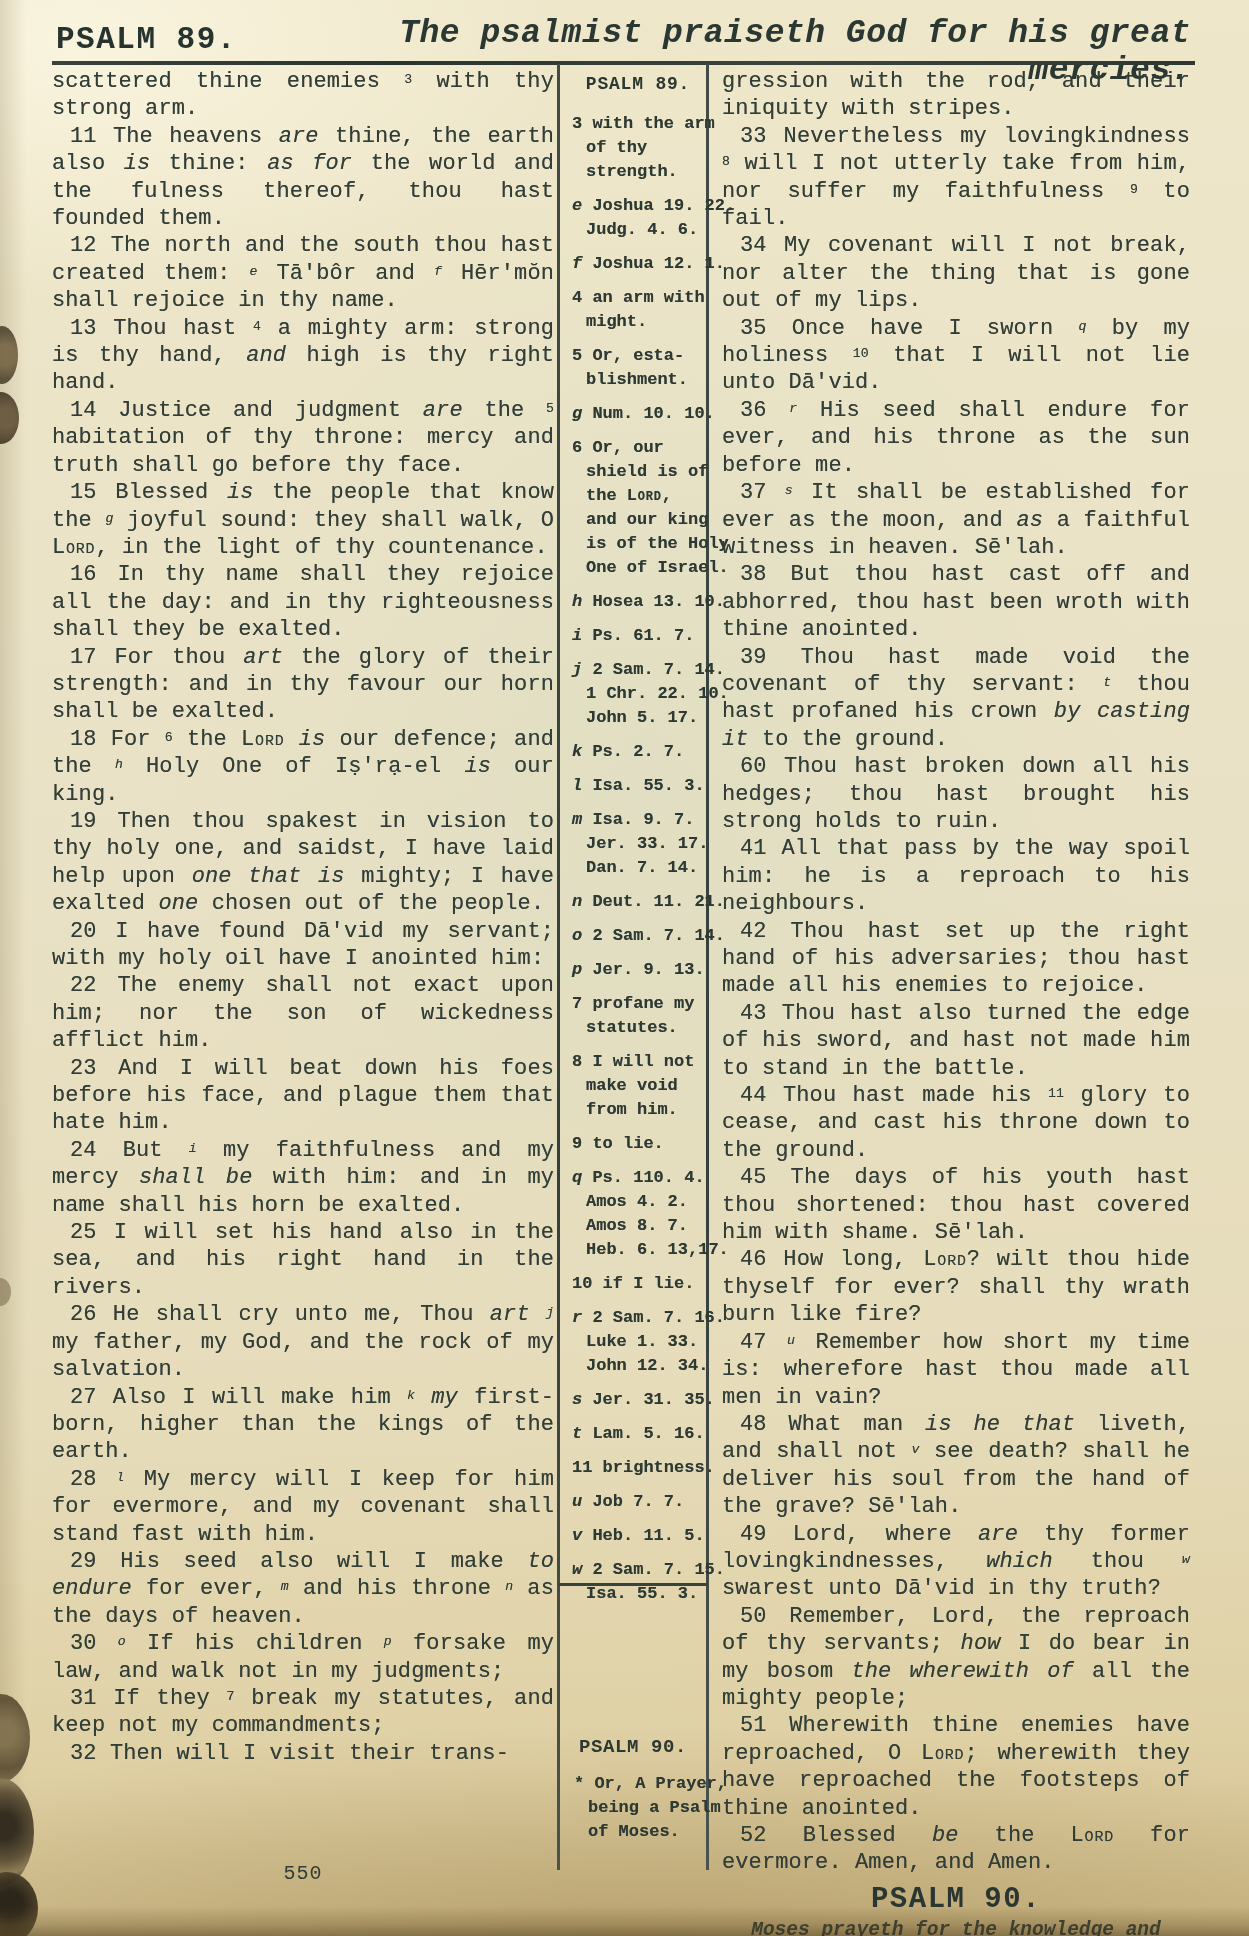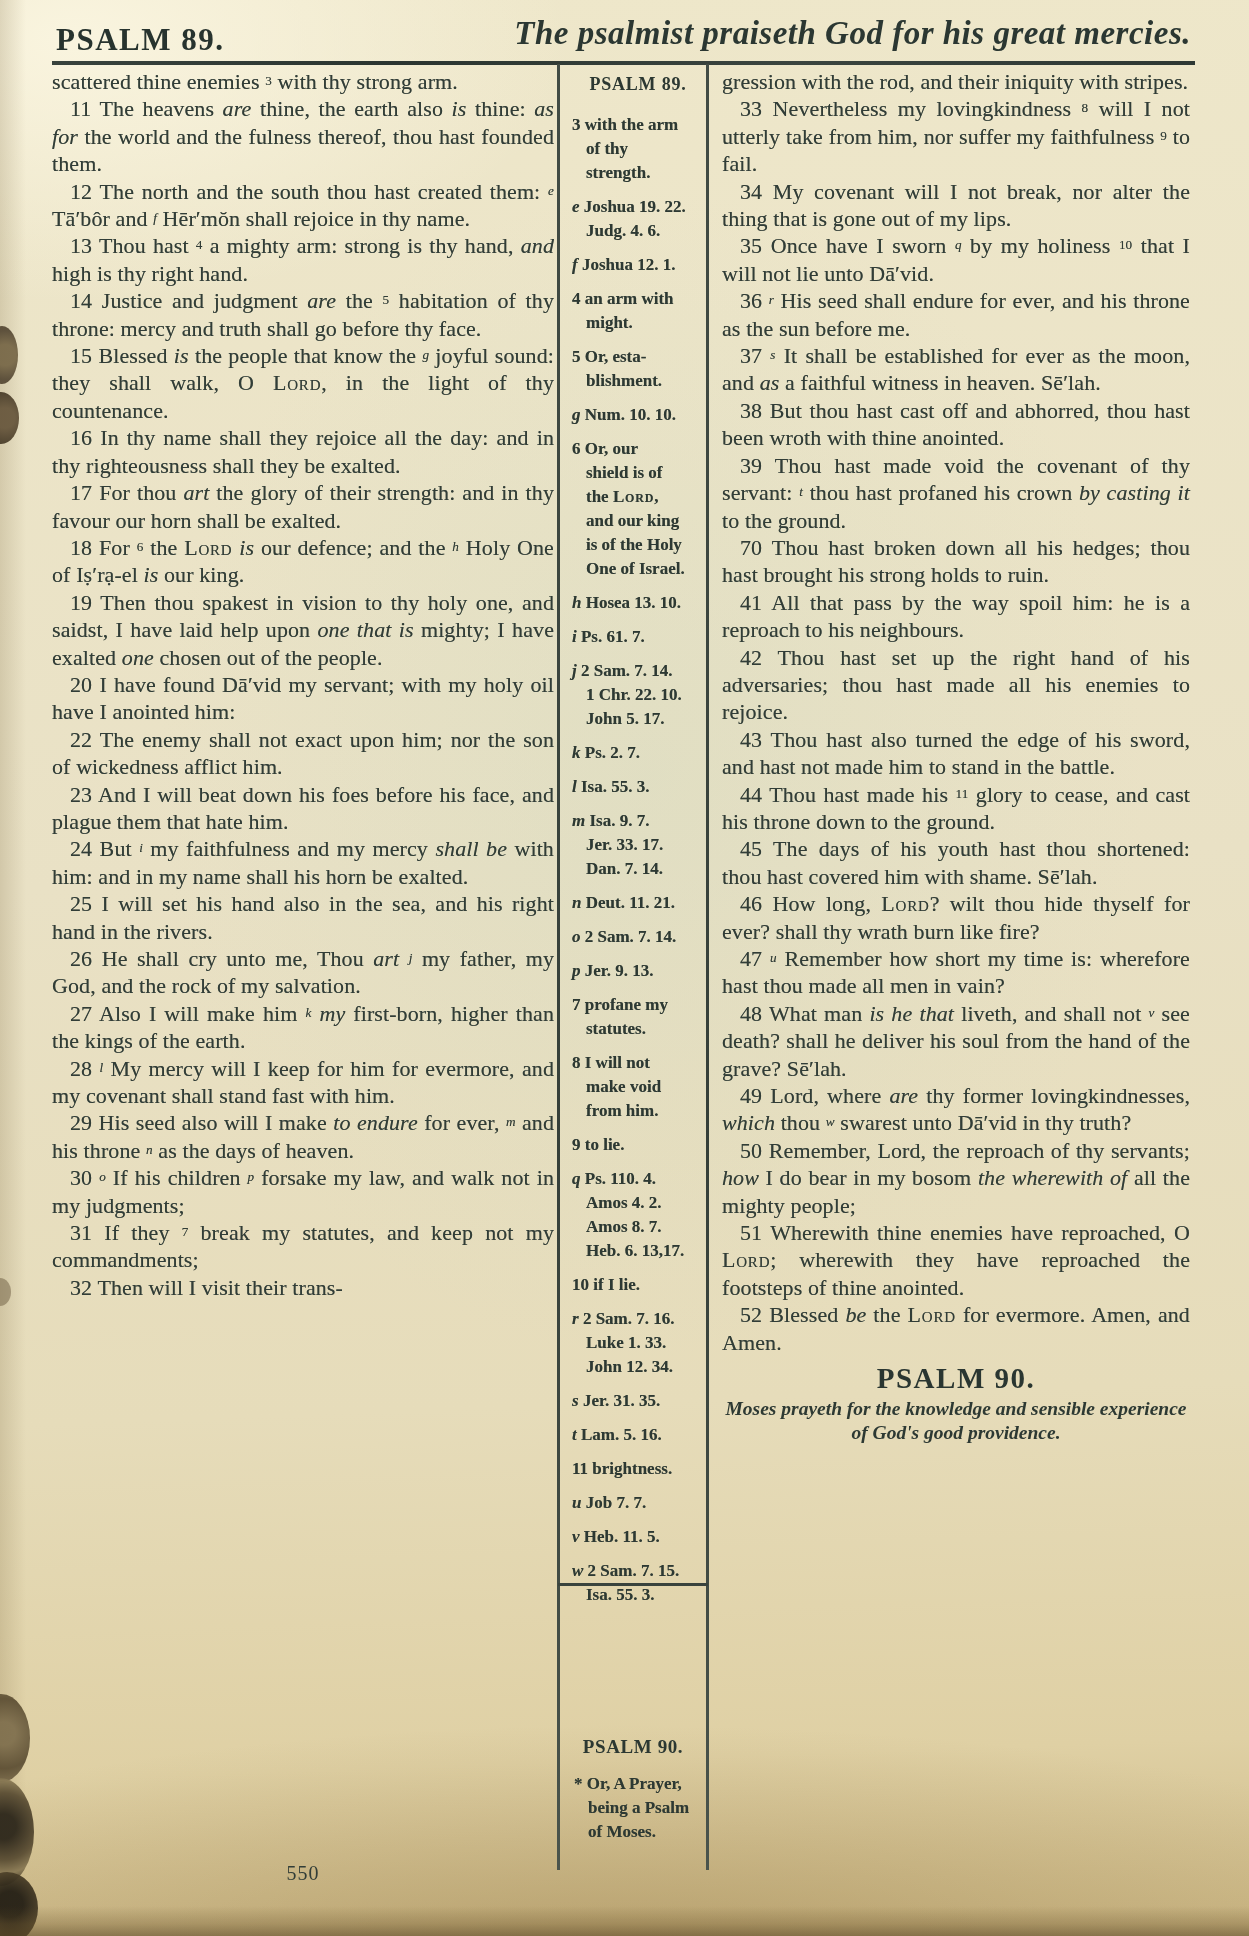--- a/index.html
+++ b/index.html
@@ -1,18 +1,18 @@
 <!DOCTYPE html>
 <html><head>
 <meta charset="utf-8">
 <style>
   html,body{margin:0;padding:0;background:#b9a87f;}
   .page{
     position:relative; width:1249px; height:1936px; overflow:hidden;
-    font-family:Liberation Serif, serif; color:#313d37;
+    font-family:Liberation Mono, monospace; color:#313d37;
     background:
       radial-gradient(ellipse 900px 480px at 6% 2%, rgba(250,245,224,.95), rgba(250,245,224,0) 55%),
       radial-gradient(ellipse 760px 900px at 52% 40%, rgba(204,214,187,.30), rgba(204,214,187,0) 65%),
       radial-gradient(ellipse 1300px 320px at 50% 101%, rgba(143,115,62,.38), rgba(143,115,62,0) 72%),
       linear-gradient(178deg, #eee7ca 0%, #e9e1c5 45%, #e6dcba 72%, #dfd0a4 90%, #ccb886 100%);
   }
   .hdr-left{position:absolute; left:56px; top:22px; font-size:31px; font-weight:bold; letter-spacing:1.5px; color:#27332e;}
   .hdr-right{position:absolute; left:308px; right:58px; top:15px; font-size:33px; font-weight:bold; font-style:italic; text-align:right; color:#2b3732; letter-spacing:.5px;}
   .hdr-rule{position:absolute; left:52px; top:61px; width:1143px; height:4px; background:linear-gradient(90deg,#39433d,#2b3530 30%,#3b453f 65%,#2e3833); box-shadow:0 -6px 0 -4px rgba(52,62,56,.35);}
   .vrule{position:absolute; top:64px; height:1806px; width:3px; background:linear-gradient(180deg,#424c45,#353f39 60%,#4a544c);}
@@ -130,21 +130,21 @@
   <div class="col-right">
     <div>
         <p class="verse cont">gression with the rod, and their iniquity with stripes.</p>
         <p class="verse">33 Nevertheless my lovingkindness <sup class="rm num">8</sup> will I not utterly take from him, nor suffer my faithfulness <sup class="rm num">9</sup> to fail.</p>
         <p class="verse">34 My covenant will I not break, nor alter the thing that is gone out of my lips.</p>
         <p class="verse">35 Once have I sworn <sup class="rm let">q</sup> by my holiness <sup class="rm num">10</sup> that I will not lie unto Dā′vid.</p>
         <p class="verse">36 <sup class="rm let">r</sup> His seed shall endure for ever, and his throne as the sun before me.</p>
         <p class="verse">37 <sup class="rm let">s</sup> It shall be established for ever as the moon, and <i>as</i> a faithful witness in heaven.  Sē′lah.</p>
         <p class="verse">38 But thou hast cast off and abhorred, thou hast been wroth with thine anointed.</p>
         <p class="verse">39 Thou hast made void the covenant of thy servant: <sup class="rm let">t</sup> thou hast profaned his crown <i>by casting it</i> to the ground.</p>
-        <p class="verse">70 Thou hast broken down all his hedges; thou hast brought his strong holds to ruin.</p>
+        <p class="verse">60 Thou hast broken down all his hedges; thou hast brought his strong holds to ruin.</p>
         <p class="verse">41 All that pass by the way spoil him: he is a reproach to his neighbours.</p>
         <p class="verse">42 Thou hast set up the right hand of his adversaries; thou hast made all his enemies to rejoice.</p>
         <p class="verse">43 Thou hast also turned the edge of his sword, and hast not made him to stand in the battle.</p>
         <p class="verse">44 Thou hast made his <sup class="rm num">11</sup> glory to cease, and cast his throne down to the ground.</p>
         <p class="verse">45 The days of his youth hast thou shortened: thou hast covered him with shame.  Sē′lah.</p>
         <p class="verse">46 How long, <span class="sc">Lord</span>? wilt thou hide thyself for ever? shall thy wrath burn like fire?</p>
         <p class="verse">47 <sup class="rm let">u</sup> Remember how short my time is: wherefore hast thou made all men in vain?</p>
         <p class="verse">48 What man <i>is he that</i> liveth, and shall not <sup class="rm let">v</sup> see death? shall he deliver his soul from the hand of the grave?  Sē′lah.</p>
         <p class="verse">49 Lord, where <i>are</i> thy former lovingkindnesses, <i>which</i> thou <sup class="rm let">w</sup> swarest unto Dā′vid in thy truth?</p>
         <p class="verse">50 Remember, Lord, the reproach of thy servants; <i>how</i> I do bear in my bosom <i>the wherewith of</i> all the mighty people;</p>

